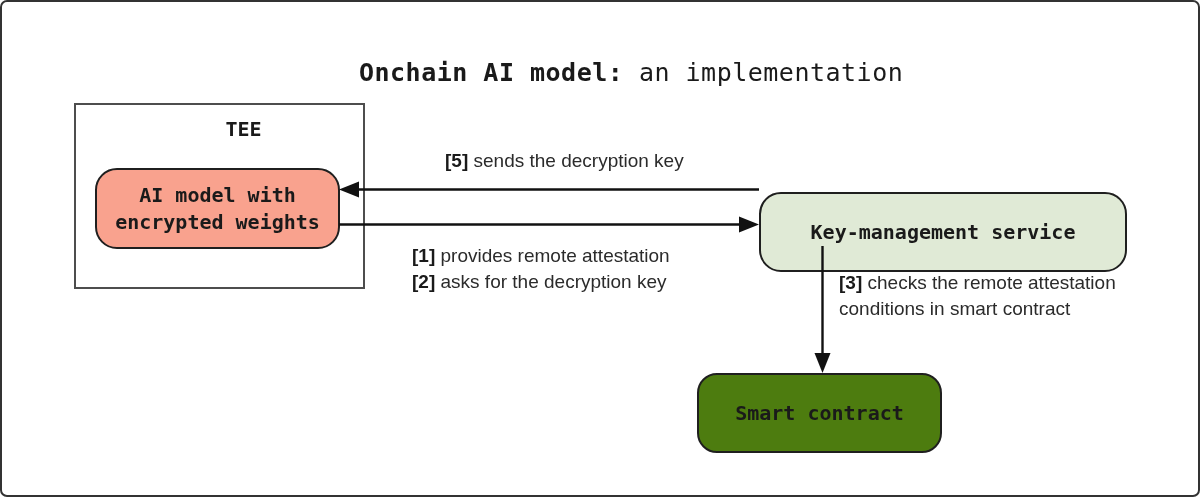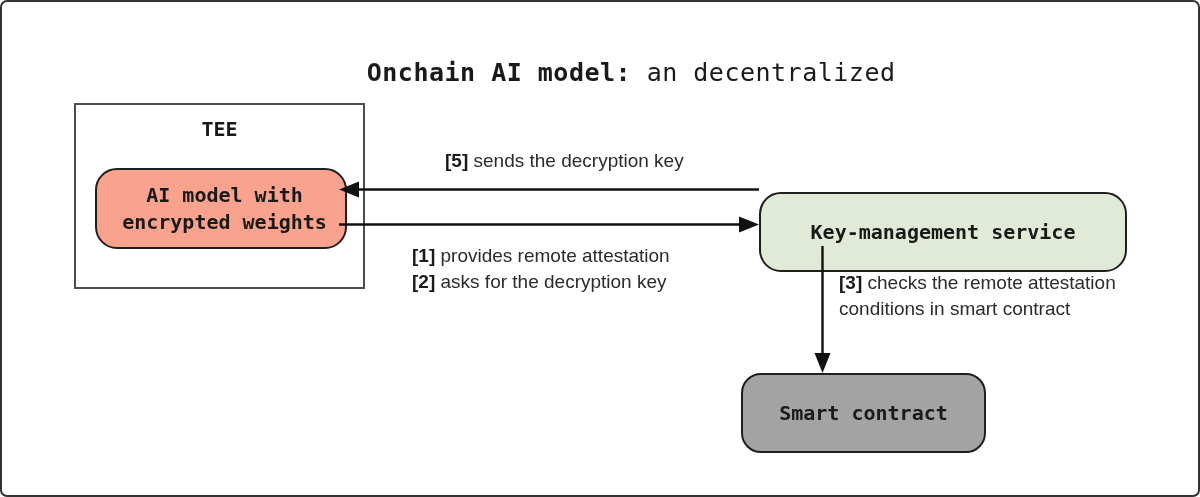--- a/index.html
+++ b/index.html
@@ -30,20 +30,21 @@
     width: 287px; height: 182px;
     border: 2px solid #4d4d4d;
     background: #ffffff;
   }
   .tee-label {
     position: absolute;
     top: 12px; left: 0; width: 100%;
     text-align: center;
     font-size: 20px;
     font-weight: bold;
+    padding-left: 24px;
   }
   .node {
     position: absolute;
     border: 2px solid #1f1f1f;
     border-radius: 22px;
     display: flex;
     flex-direction: column;
     align-items: center;
     justify-content: center;
     font-size: 20px;
@@ -72,37 +73,37 @@
     width: 1196px; height: 493px;
     pointer-events: none;
   }
 </style>
 </head>
 <body>
 
 <div class="canvas">
 
   <div class="title">
-    <span class="bold">Onchain AI model:</span><span> an decentralized</span>
+    <span class="bold">Onchain AI model:</span><span> an implementation</span>
   </div>
 
   <div class="tee-box">
     <div class="tee-label">TEE</div>
   </div>
 
-  <div class="node ai-box" style="background-color: rgb(249, 162, 142); padding-left: 7px;">
+  <div class="node ai-box" style="background-color: rgb(249, 162, 142);">
     <span>AI model with</span>
     <span>encrypted weights</span>
   </div>
 
   <div class="node kms-box" style="background-color: rgb(224, 234, 214);">
     <span>Key-management service</span>
   </div>
 
-  <div class="node sc-box" style="background-color: #a3a3a3; margin-left: 44px;">
+  <div class="node sc-box" style="background-color: #4d7c0f;">
     <span>Smart contract</span>
   </div>
 
   <svg class="arrows" viewBox="0 0 1196 493">
     <g stroke="#111111" fill="#111111">
       <line x1="757" y1="187.5" x2="354" y2="187.5" stroke-width="2.4"></line>
       <polygon points="337,187.5 357,179.5 357,195.5" stroke="none"></polygon>
     </g>
     <g stroke="#111111" fill="#111111">
       <line x1="337" y1="222.5" x2="740" y2="222.5" stroke-width="2.4"></line>

